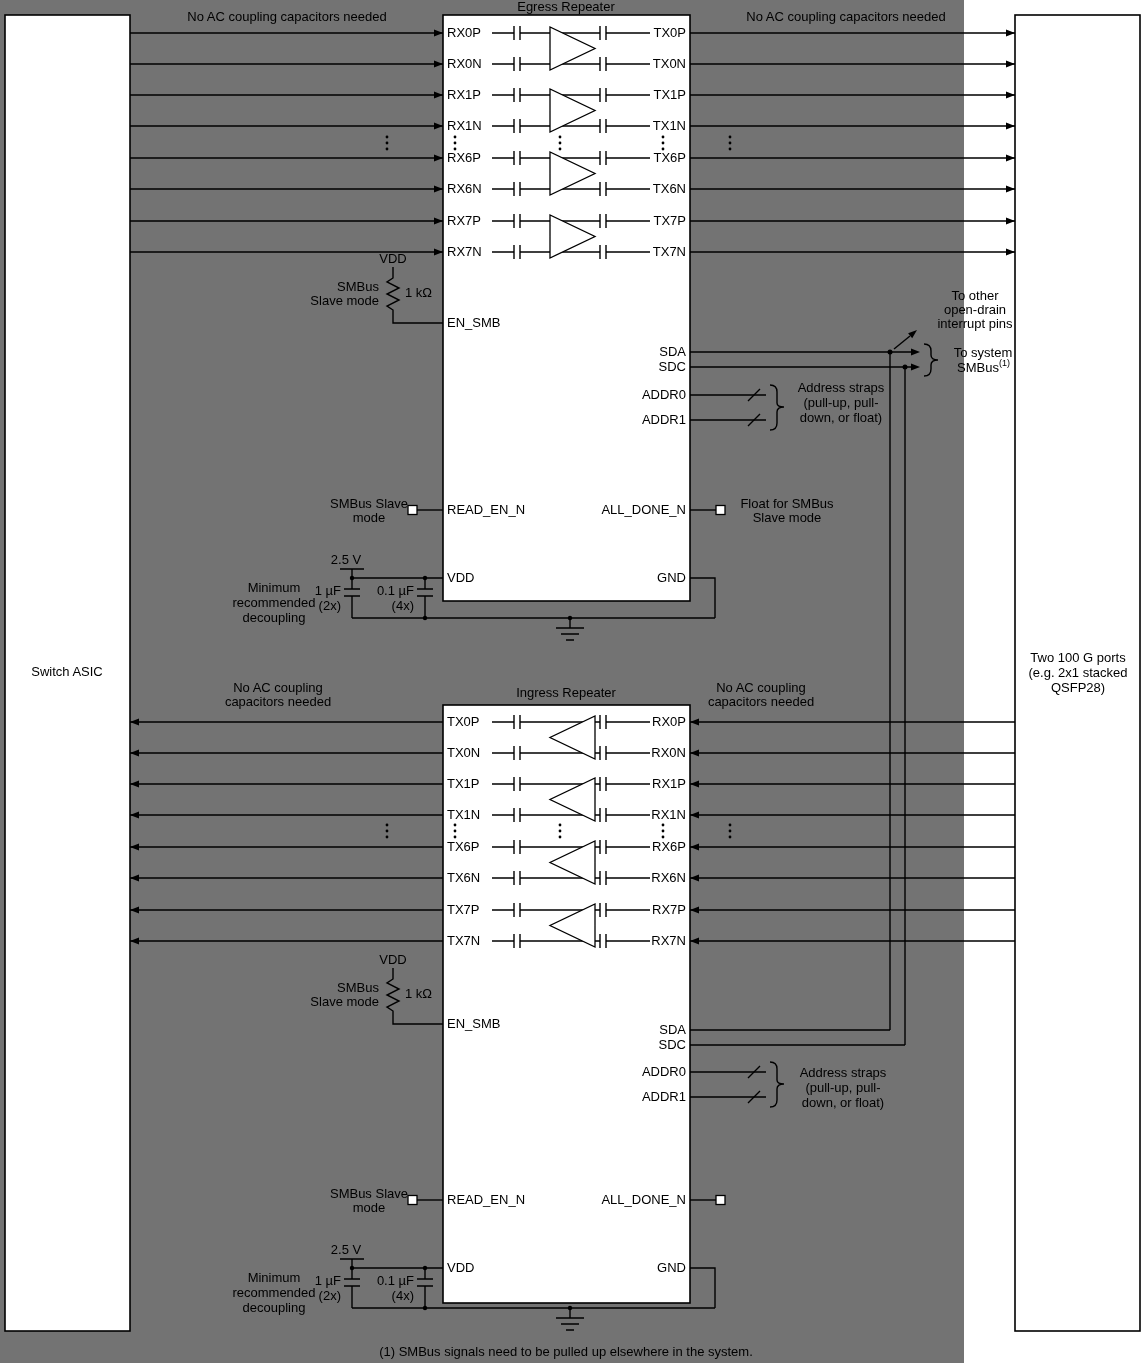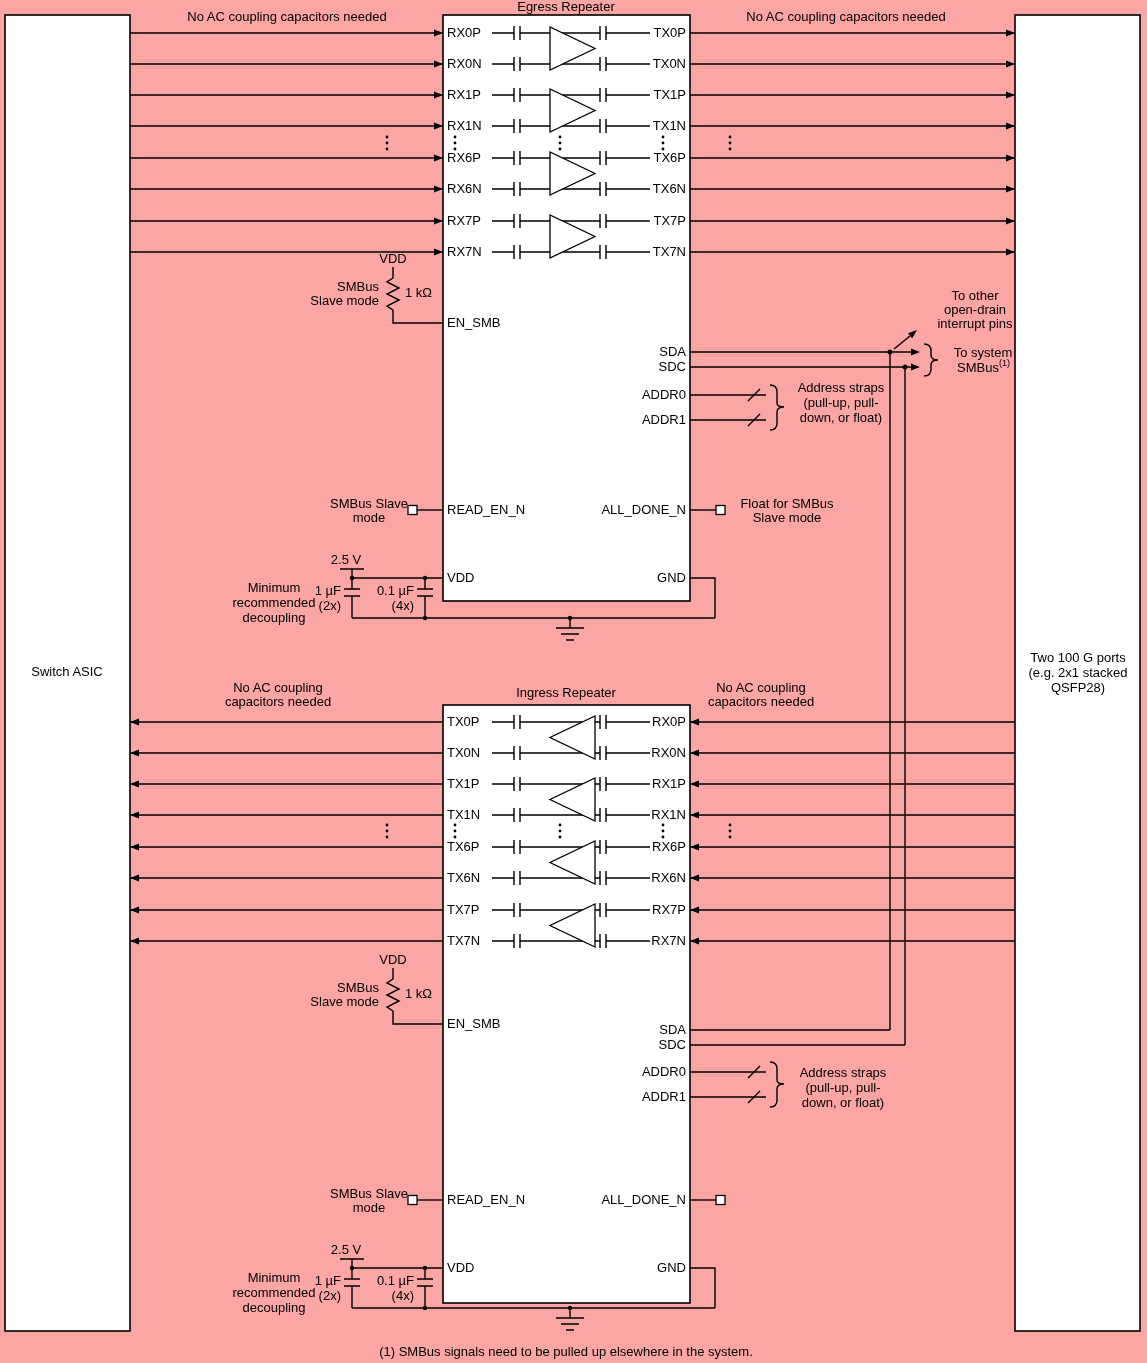--- a/index.html
+++ b/index.html
@@ -1,16 +1,16 @@
 <!DOCTYPE html>
 <html><head>
 <meta charset="utf-8">
 <style>
   html,body{margin:0;padding:0;background:#fff}
-  .stage{width:1147px;height:1363px;position:relative;background:#fca5a5}
+  .stage{width:964px;height:1363px;position:relative;background:#737373}
   svg{display:block}
   text{font-family:"Liberation Sans","DejaVu Sans",sans-serif;font-size:13px;fill:#000}
   .tm{text-anchor:middle}
   .te{text-anchor:end}
   .sup{font-size:9px}
   .w{stroke:#000;stroke-width:1.4;fill:none}
   .box{fill:#fff;stroke:#000;stroke-width:1.6}
   .ah{fill:#000;stroke:none}
   .tri{fill:#fff;stroke:#000;stroke-width:1.3}
   .pad{fill:#fff;stroke:#000;stroke-width:1.3}

